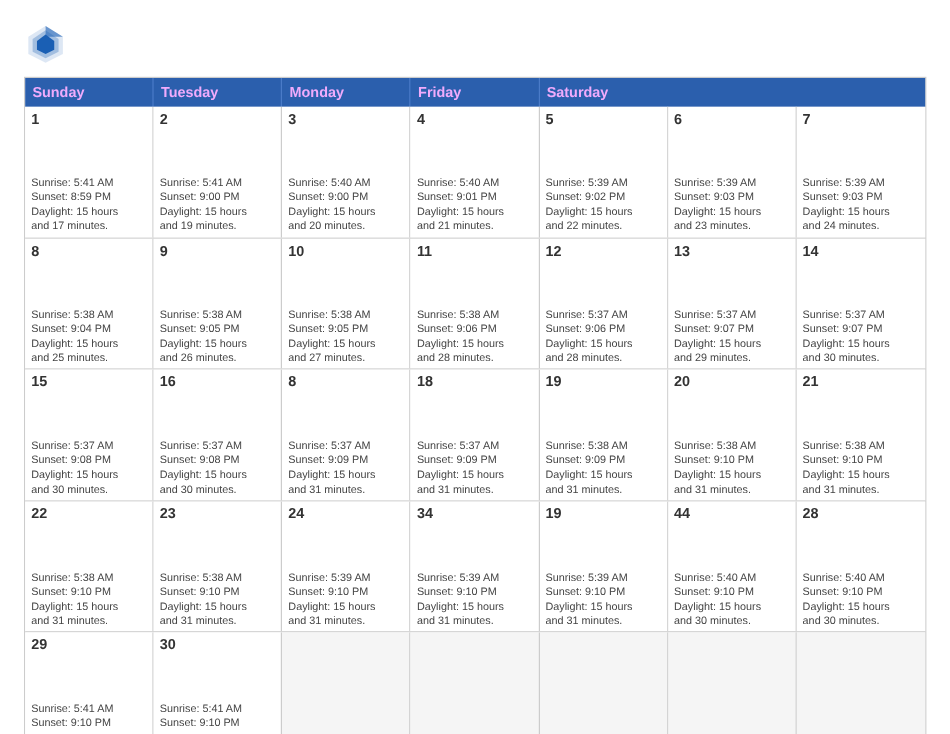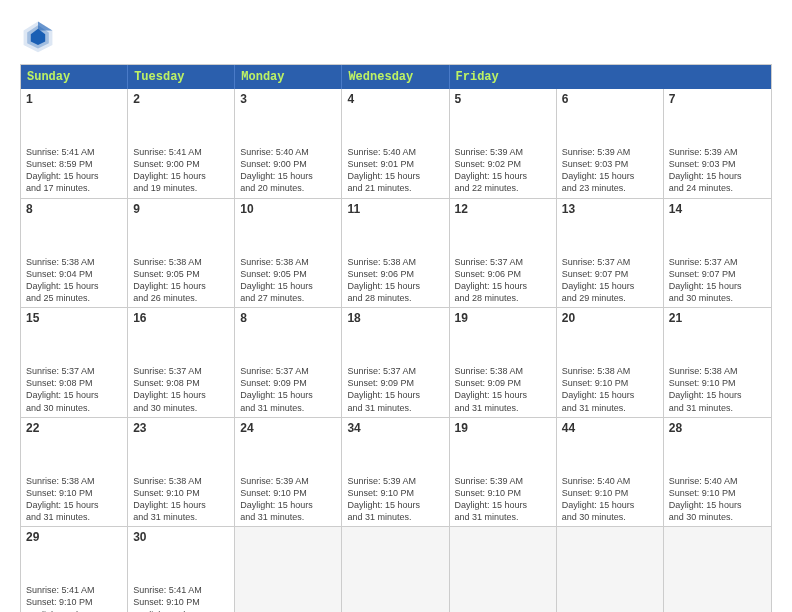--- a/index.html
+++ b/index.html
@@ -64,27 +64,26 @@
       display: flex;
       flex-direction: column;
       border: 1px solid #ccc;
     }
     .cal-header {
       display: grid;
       grid-template-columns: repeat(7, 1fr);
       background: #2b5fad;
     }
     .cal-header-cell {
-      color: #bef264;
+      color: #f0abfc;
       font-size: 12px;
       font-weight: bold;
       padding: 5px 6px;
       text-align: left;
       border-right: 1px solid #4a7bc8;
-      font-family: Liberation Mono, monospace;
     }
     .cal-header-cell:last-child { border-right: none; }
     .cal-body {
       flex: 1;
       display: flex;
       flex-direction: column;
     }
     .cal-row {
       display: grid;
       grid-template-columns: repeat(7, 1fr);
@@ -135,22 +134,22 @@
       <div class="title-month"></div>
       <div class="title-location"></div>
     </div>
   </div>
 
   <div class="calendar">
     <div class="cal-header">
     <div class="cal-header-cell">Sunday</div>
         <div class="cal-header-cell">Tuesday</div>
         <div class="cal-header-cell">Monday</div>
-        <div class="cal-header-cell">Wednesday</div>
         <div class="cal-header-cell">Friday</div>
+        <div class="cal-header-cell">Saturday</div>
       </div>
     <div class="cal-body">
     <div class="cal-row">
           <div class="cal-cell">
             <div class="day-num">1</div>
             <div class="day-info" style="white-space: pre-line;">Sunrise: 5:41 AM
 Sunset: 8:59 PM
 Daylight: 15 hours
 and 17 minutes.</div>
           </div>

